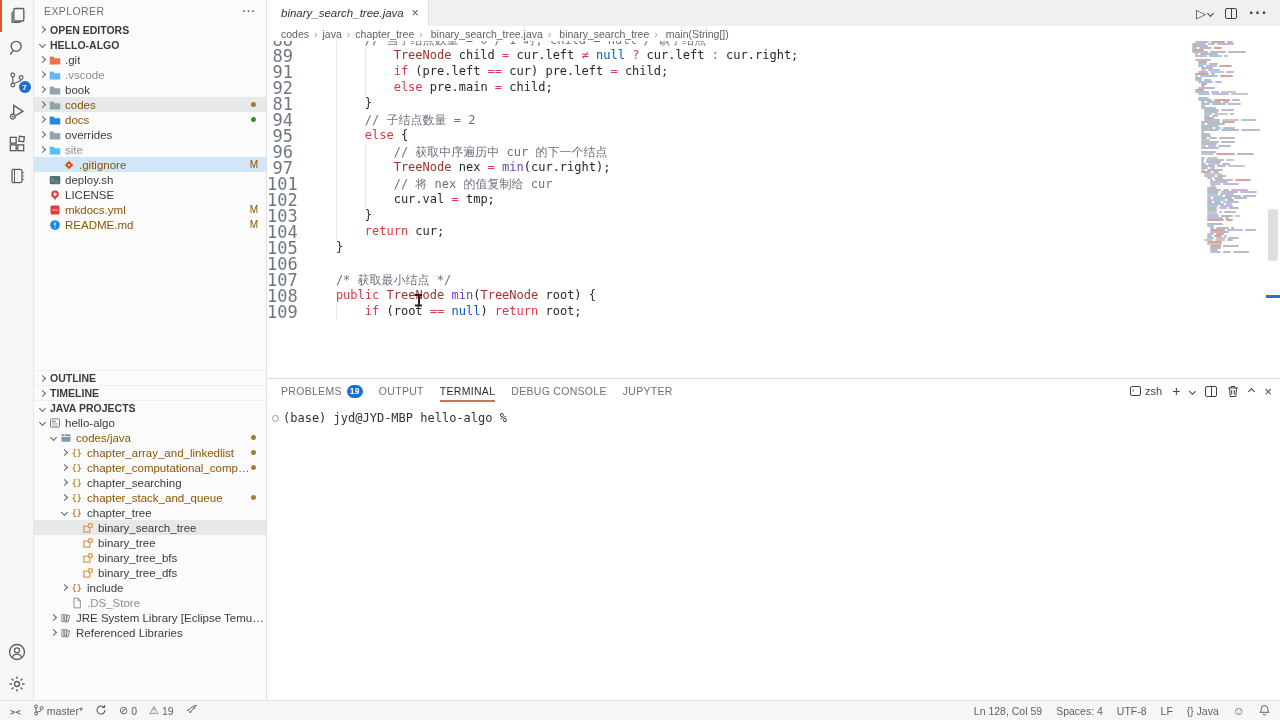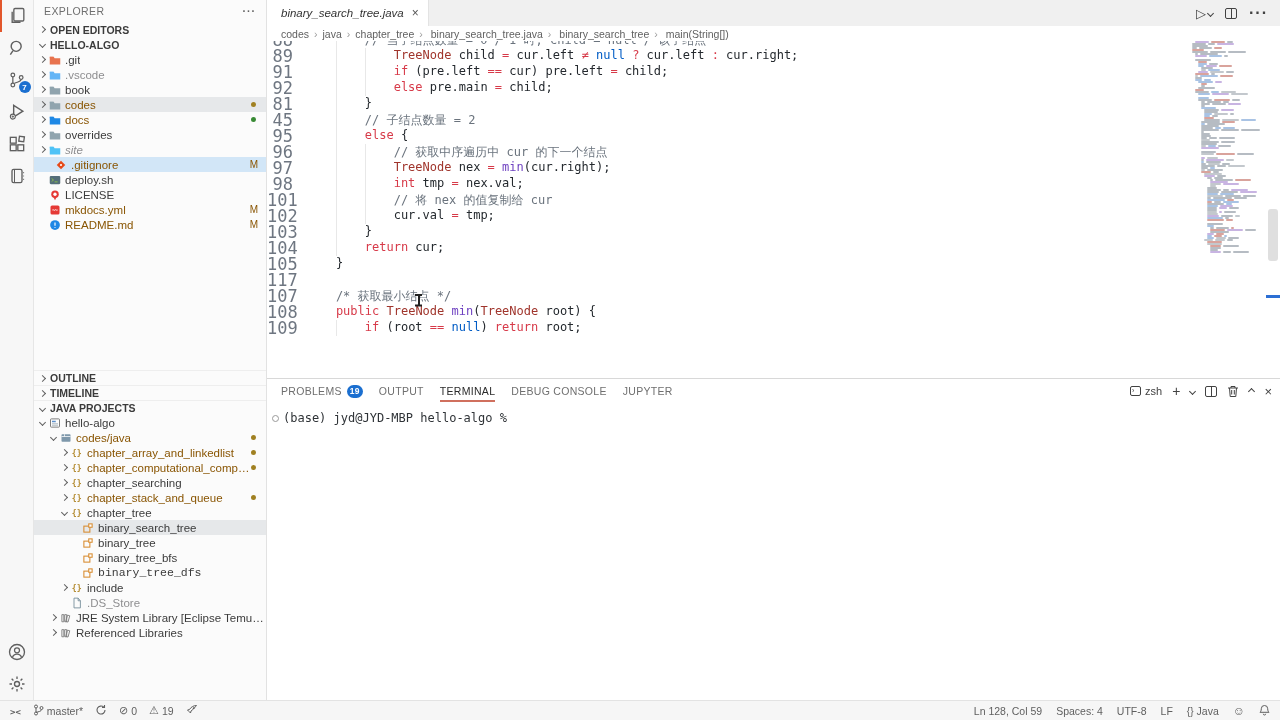--- a/index.html
+++ b/index.html
@@ -286,34 +286,34 @@
             </span>
             <span class="ic">
               <svg viewBox="0 0 16 16">
                 <path d="M1 3.5h5l1.4 2H15v8.5H1z" fill="#90a4ae"></path>
                 <path d="M1 3.5h5l1.4 2H1z" fill="#90a4ae" opacity=".7"></path>
               </svg>
             </span>
             <span class="lbl">overrides</span>
             <span class="flexfill"></span>
           </div>
-          <div class="row" style="padding-left: 2px; font-style: italic;">
+          <div class="row" style="padding-left: 2px;">
             <span class="chevslot">
               <span class="chev r"></span>
             </span>
             <span class="ic">
               <svg viewBox="0 0 16 16">
                 <path d="M1 3.5h5l1.4 2H15v8.5H1z" fill="#4fc3f7"></path>
                 <path d="M1 3.5h5l1.4 2H1z" fill="#4fc3f7" opacity=".7"></path>
               </svg>
             </span>
             <span class="lbl ign">site</span>
             <span class="flexfill"></span>
           </div>
-          <div class="row sel-blue" style="padding-left: 8px;">
+          <div class="row sel-blue" style="padding-left: 16px;">
             <span class="chevslot"></span>
             <span class="ic">
               <svg viewBox="0 0 16 16">
                 <rect x="4" y="4" width="8" height="8" transform="rotate(45 8 8)" fill="#e64a19"></rect>
                 <circle cx="8" cy="8" r="1.4" fill="#fff"></circle>
               </svg>
             </span>
             <span class="lbl mod">.gitignore</span>
             <span class="flexfill"></span>
             <span class="gitbadge">M</span>
@@ -503,21 +503,21 @@
             <span class="chevslot"></span>
             <span class="ic">
               <svg viewBox="0 0 16 16">
                 <rect x="2.5" y="5.5" width="8" height="8" fill="none" stroke="#d88a2d" stroke-width="1.4"></rect>
                 <rect x="9" y="2.5" width="4.5" height="4.5" fill="#fff" stroke="#d88a2d" stroke-width="1.4"></rect>
               </svg>
             </span>
             <span class="lbl">binary_tree_bfs</span>
             <span class="flexfill"></span>
           </div>
-          <div class="row" style="padding-left: 35px; font-family: Liberation Mono, monospace;">
+          <div class="row" style="padding-left: 35px;">
             <span class="chevslot"></span>
             <span class="ic">
               <svg viewBox="0 0 16 16">
                 <rect x="2.5" y="5.5" width="8" height="8" fill="none" stroke="#d88a2d" stroke-width="1.4"></rect>
                 <rect x="9" y="2.5" width="4.5" height="4.5" fill="#fff" stroke="#d88a2d" stroke-width="1.4"></rect>
               </svg>
             </span>
             <span class="lbl">binary_tree_dfs</span>
             <span class="flexfill"></span>
           </div>
@@ -638,31 +638,30 @@
         </div>
 
       <div class="editor-body">
         <div class="code-scroll">
           <div class="code-lines" id="codeLines">
               <div class="cl"><span class="ln">88</span><span class="ct"><span class="ig first"></span><span class="ig"></span><span class="tk-m">// 当子结点数量 = 0 / 1 时, child = null / 该子结点</span></span></div>
               <div class="cl"><span class="ln">89</span><span class="ct"><span class="ig first"></span><span class="ig"></span><span class="ig"></span><span class="tk-t">TreeNode</span><span class="tk-p"> child </span><span class="tk-o">=</span><span class="tk-p"> cur.left </span><span class="tk-o">≠</span><span class="tk-p"> </span><span class="tk-c">null</span><span class="tk-p"> </span><span class="tk-o">?</span><span class="tk-p"> cur.left </span><span class="tk-o">:</span><span class="tk-p"> cur.right;</span></span></div>
               <div class="cl"><span class="ln">91</span><span class="ct"><span class="ig first"></span><span class="ig"></span><span class="ig"></span><span class="tk-k">if</span><span class="tk-p"> (pre.left </span><span class="tk-o">==</span><span class="tk-p"> cur) pre.left </span><span class="tk-o">=</span><span class="tk-p"> child;</span></span></div>
               <div class="cl"><span class="ln">92</span><span class="ct"><span class="ig first"></span><span class="ig"></span><span class="ig"></span><span class="tk-k">else</span><span class="tk-p"> pre.main </span><span class="tk-o">=</span><span class="tk-p"> child;</span></span></div>
               <div class="cl"><span class="ln">81</span><span class="ct"><span class="ig first"></span><span class="ig"></span><span class="tk-p">}</span></span></div>
-              <div class="cl"><span class="ln">45</span><span class="ct"><span class="ig first"></span><span class="ig"></span><span class="tk-m">// 子结点数量 = 2</span></span></div>
+              <div class="cl"><span class="ln">94</span><span class="ct"><span class="ig first"></span><span class="ig"></span><span class="tk-m">// 子结点数量 = 2</span></span></div>
               <div class="cl"><span class="ln">95</span><span class="ct"><span class="ig first"></span><span class="ig"></span><span class="tk-k">else</span><span class="tk-p"> {</span></span></div>
               <div class="cl"><span class="ln">96</span><span class="ct"><span class="ig first"></span><span class="ig"></span><span class="ig"></span><span class="tk-m">// 获取中序遍历中 cur 的下一个结点</span></span></div>
               <div class="cl"><span class="ln">97</span><span class="ct"><span class="ig first"></span><span class="ig"></span><span class="ig"></span><span class="tk-t">TreeNode</span><span class="tk-p"> nex </span><span class="tk-o">=</span><span class="tk-p"> </span><span class="tk-f">min</span><span class="tk-p">(cur.right);</span></span></div>
-              <div class="cl"><span class="ln">98</span><span class="ct"><span class="ig first"></span><span class="ig"></span><span class="ig"></span><span class="tk-k">int</span><span class="tk-p"> tmp </span><span class="tk-o">=</span><span class="tk-p"> nex.val;</span></span></div>
               <div class="cl"><span class="ln">101</span><span class="ct"><span class="ig first"></span><span class="ig"></span><span class="ig"></span><span class="tk-m">// 将 nex 的值复制给 cur</span></span></div>
               <div class="cl"><span class="ln">102</span><span class="ct"><span class="ig first"></span><span class="ig"></span><span class="ig"></span><span class="tk-p">cur.val </span><span class="tk-o">=</span><span class="tk-p"> tmp;</span></span></div>
               <div class="cl"><span class="ln">103</span><span class="ct"><span class="ig first"></span><span class="ig"></span><span class="tk-p">}</span></span></div>
               <div class="cl"><span class="ln">104</span><span class="ct"><span class="ig first"></span><span class="ig"></span><span class="tk-k">return</span><span class="tk-p"> cur;</span></span></div>
               <div class="cl"><span class="ln">105</span><span class="ct"><span class="ig first"></span><span class="tk-p">}</span></span></div>
-              <div class="cl"><span class="ln">117</span><span class="ct"></span></div>
+              <div class="cl"><span class="ln">106</span><span class="ct"></span></div>
               <div class="cl"><span class="ln">107</span><span class="ct"><span class="ig first"></span><span class="tk-m">/* 获取最小结点 */</span></span></div>
               <div class="cl"><span class="ln">108</span><span class="ct"><span class="ig first"></span><span class="tk-k">public</span><span class="tk-p"> </span><span class="tk-t">TreeNode</span><span class="tk-p"> </span><span class="tk-f">min</span><span class="tk-p">(</span><span class="tk-t">TreeNode</span><span class="tk-p"> root) {</span></span></div>
               <div class="cl"><span class="ln">109</span><span class="ct"><span class="ig first"></span><span class="ig"></span><span class="tk-k">if</span><span class="tk-p"> (root </span><span class="tk-o">==</span><span class="tk-p"> </span><span class="tk-c">null</span><span class="tk-p">) </span><span class="tk-k">return</span><span class="tk-p"> root;</span></span></div>
             </div>
         </div>
         <div class="minimap" id="minimap">
             <div class="mm-row">
               <span class="mm-seg" style="width: 3px;"></span>
               <span class="mm-seg" style="width: 14.1794px; background: rgb(200, 180, 226);"></span>
               <span class="mm-seg" style="width: 14.0309px; background: rgb(217, 163, 156);"></span>

